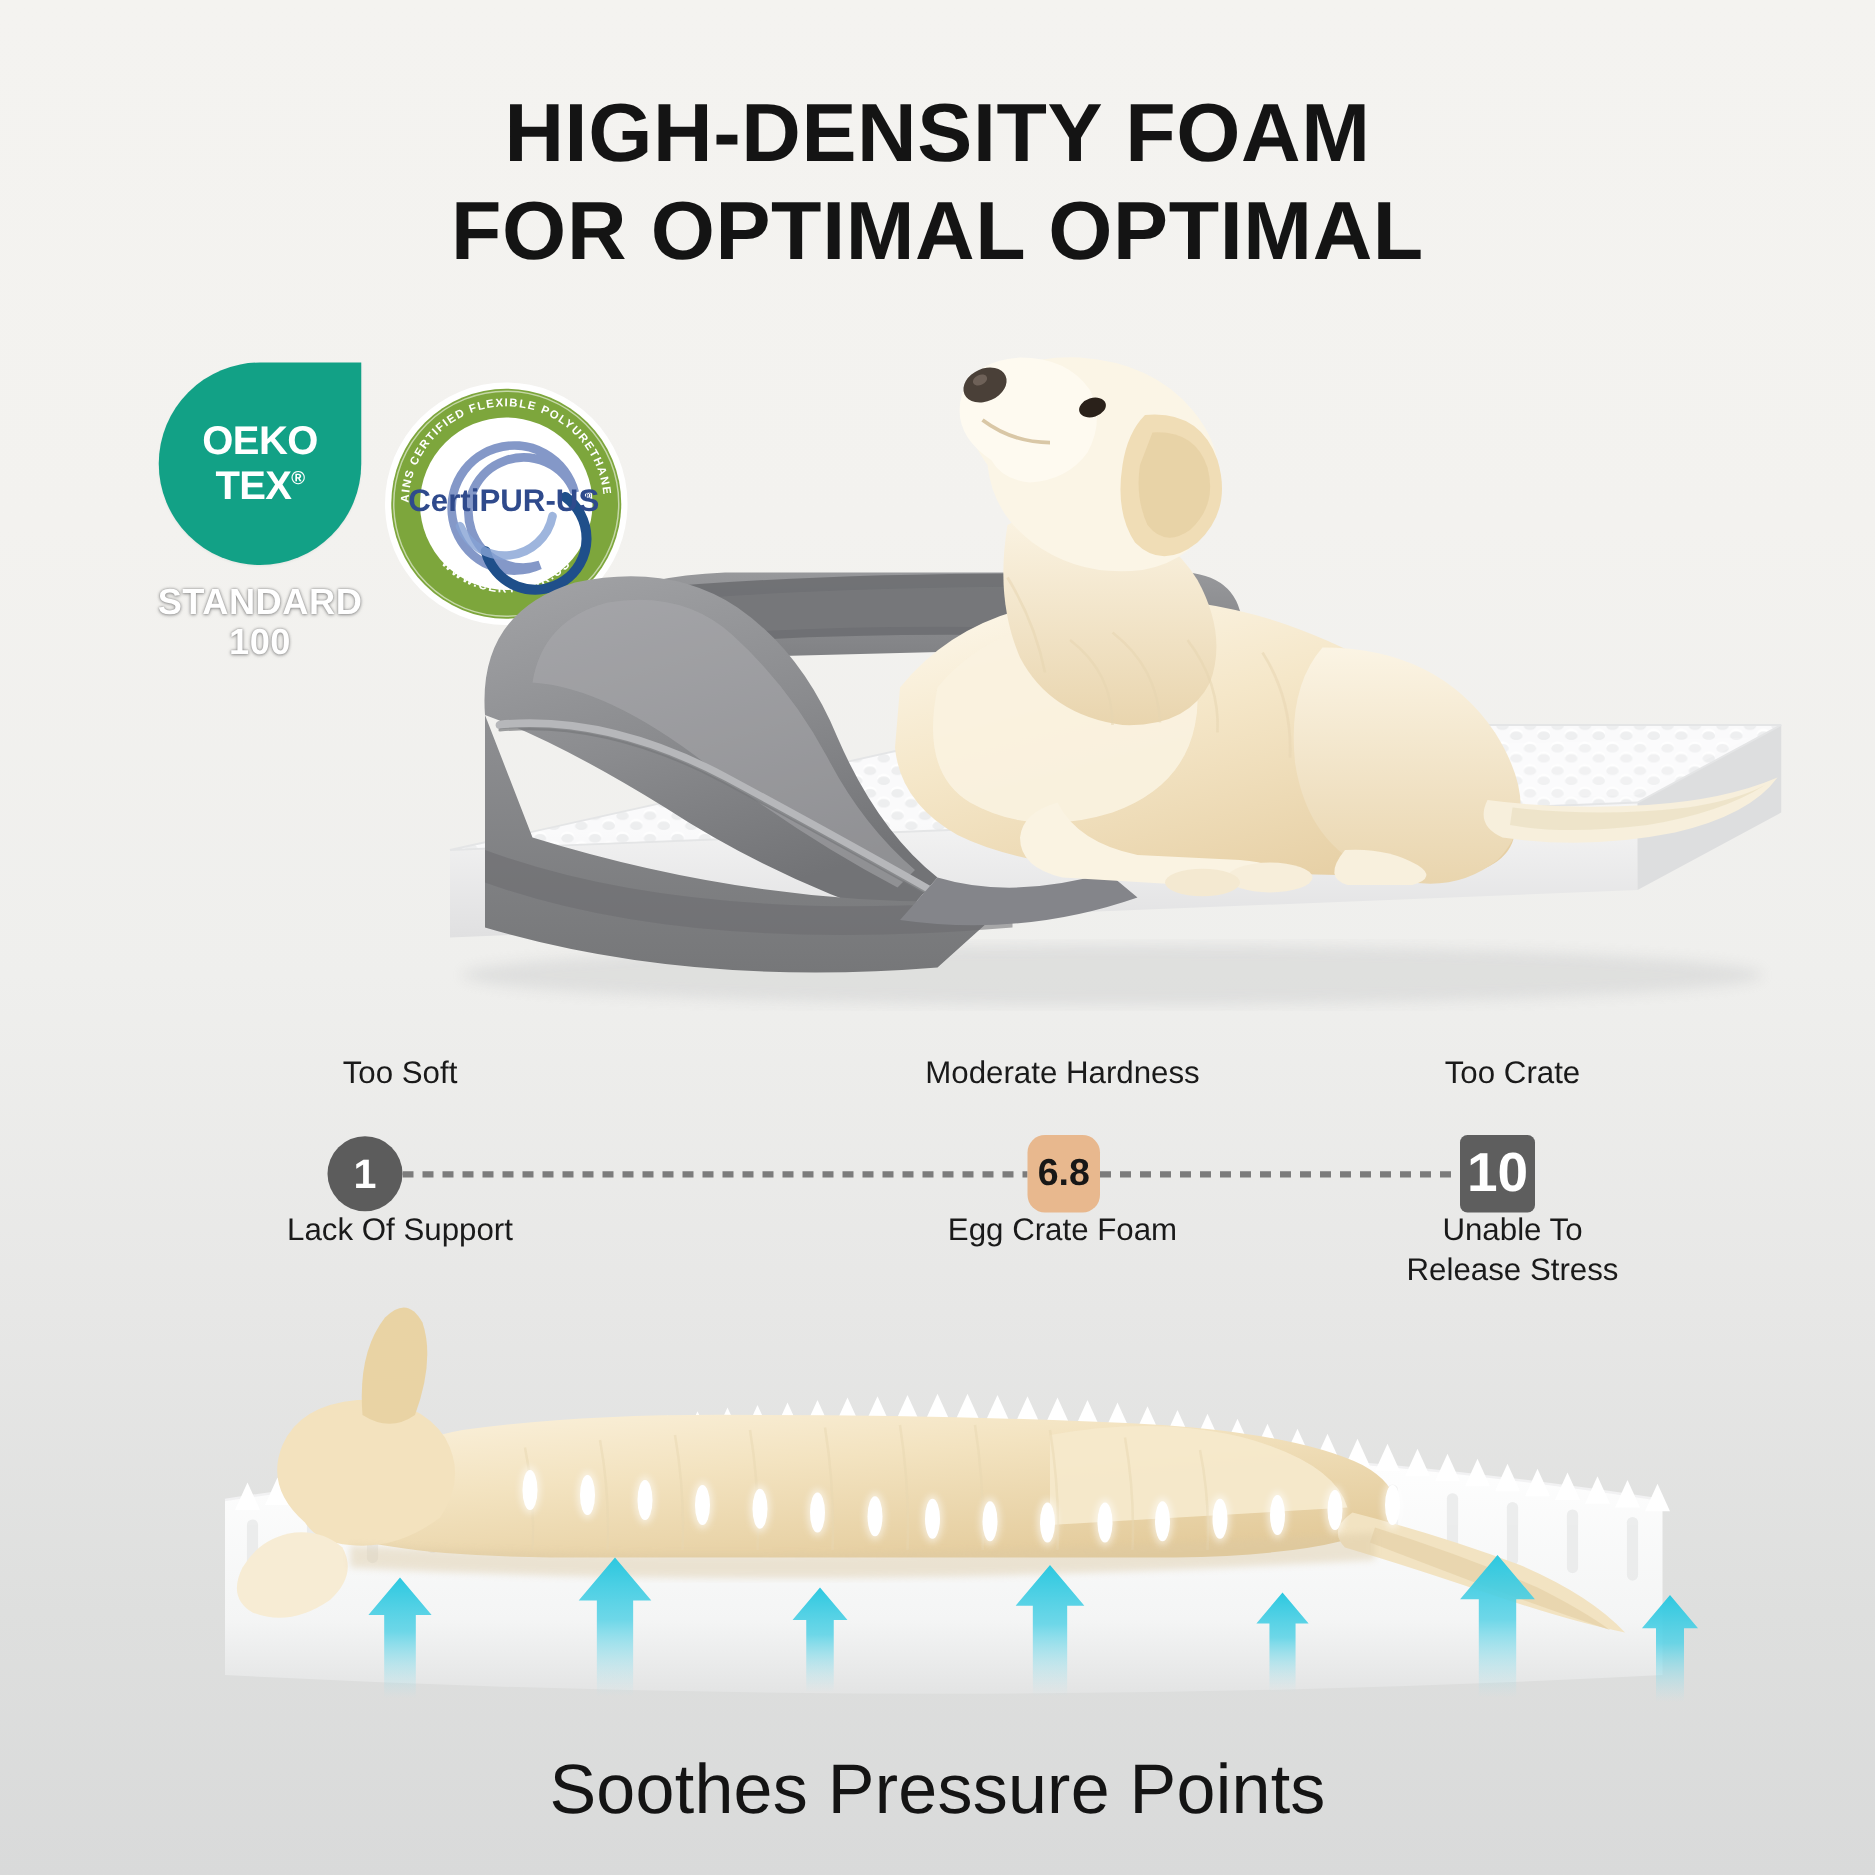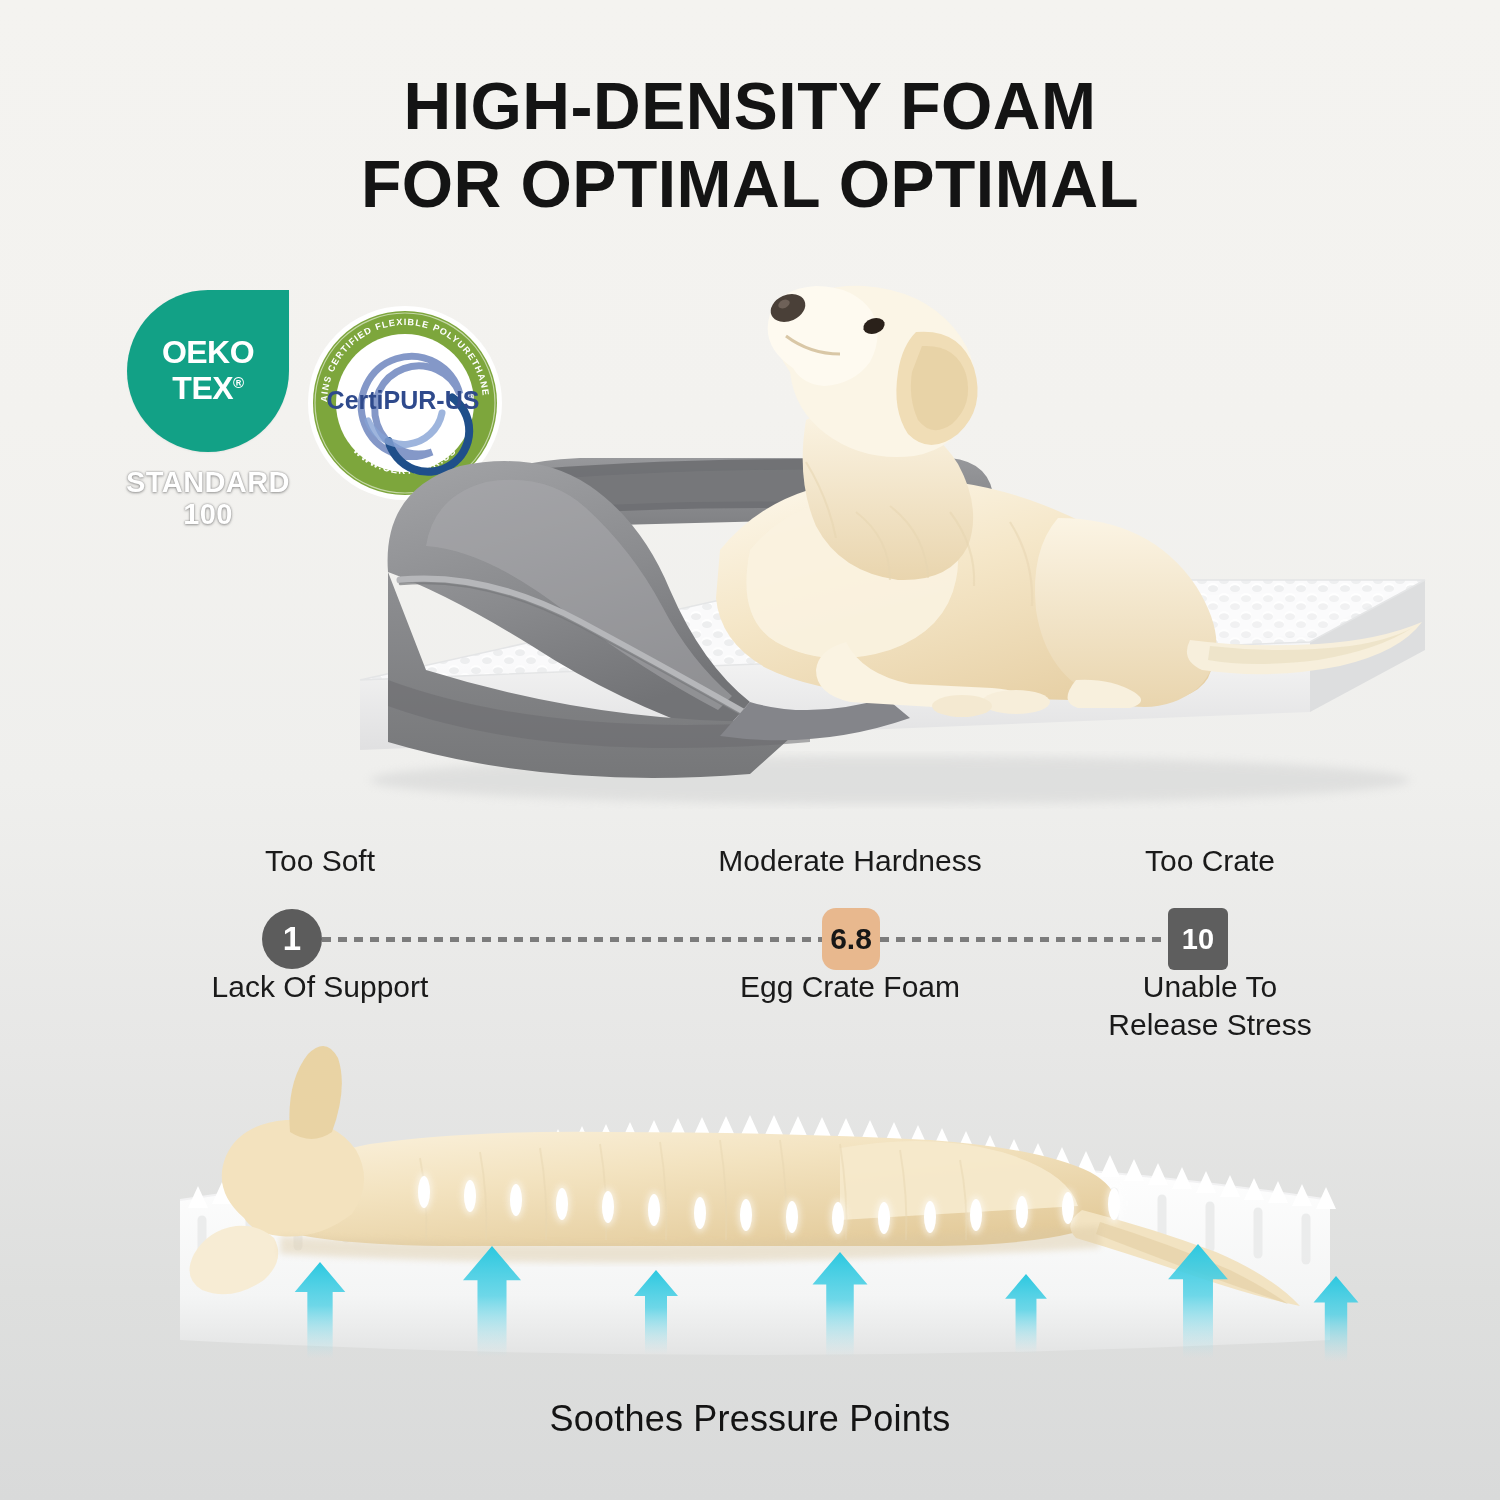--- a/index.html
+++ b/index.html
@@ -88,21 +88,21 @@
     left: 0; top: 840px; width: 1500px; height: 210px;
   }
   .scale-top-labels, .scale-bot-labels {
     position: absolute; left: 0; width: 1500px;
   }
   .scale-top-labels { top: 2px; }
   .scale-bot-labels { top: 128px; }
   .lbl {
     position: absolute;
     text-align: center;
-    font-size: 30px;
+    font-size: 25px;
     color: #1A1A1A;
     line-height: 1.28;
   }
   .lbl.a { left: 150px; width: 340px; }
   .lbl.b { left: 680px; width: 340px; }
   .lbl.c { left: 1040px; width: 340px; }
 
   .track {
     position: absolute;
     top: 68px; left: 0; width: 1500px; height: 62px;
@@ -136,37 +136,37 @@
     border-radius: 14px;
     background: #E8B88E;
     color: #171717;
     font-size: 30px;
   }
   .chip.end {
     left: 1168px; top: 0px;
     width: 60px; height: 62px;
     border-radius: 6px;
     background: #5E5E5E;
-    font-size: 29px;
+    font-size: 44px;
   }
 
   
   .pressure {
     position: absolute;
     left: 140px; top: 1040px;
     width: 1230px; height: 350px;
   }
   .pressure svg { display:block; width:100%; height:100%; }
 
   
   .caption {
     position: absolute;
     left: 0; top: 1398px; width: 1500px;
     text-align: center;
-    font-size: 36px;
+    font-size: 56px;
     color: #141414;
     letter-spacing: 0.2px;
   }
 </style>
 </head>
 <body>
 
 <div class="headline">
   <span>HIGH-DENSITY FOAM</span>
   <span class="l2">FOR OPTIMAL OPTIMAL</span>

